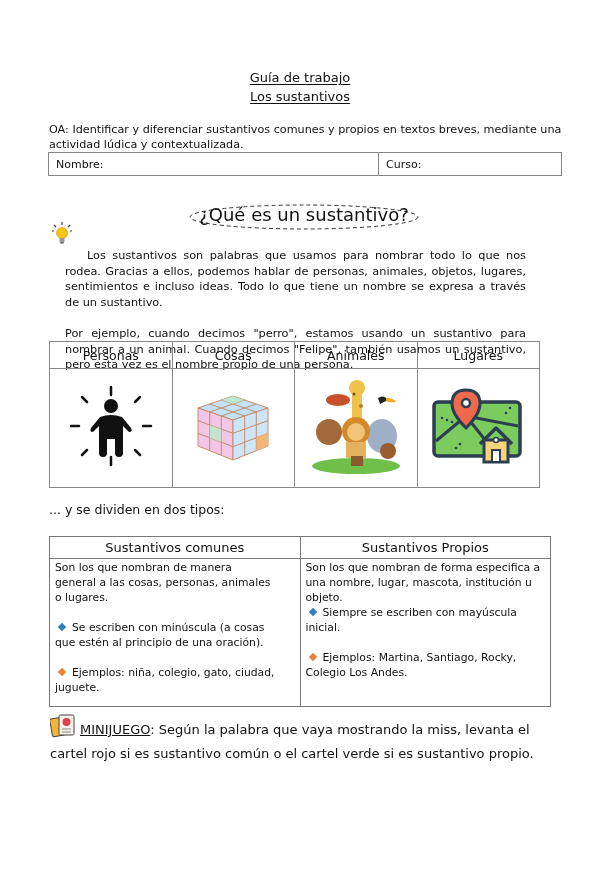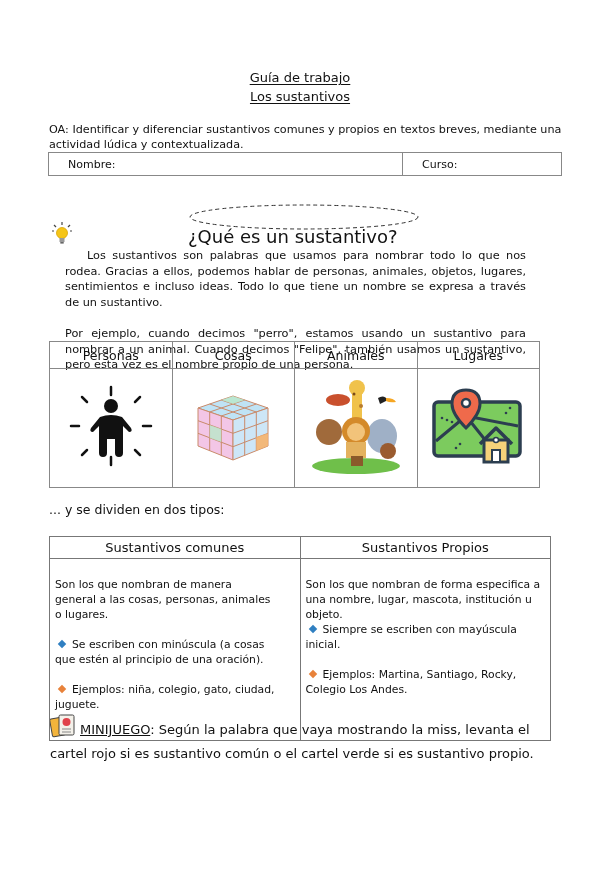--- a/index.html
+++ b/index.html
@@ -2,36 +2,36 @@
 <html><head>
 <meta charset="utf-8">
 <style>
   html,body{margin:0;padding:0;background:#fff;}
   body{width:600px;height:880px;position:relative;font-family:"DejaVu Sans","Liberation Sans",sans-serif;color:#111;overflow:hidden;}
   .abs{position:absolute;}
   .title{left:0;width:600px;text-align:center;font-size:13px;text-decoration:underline;text-underline-offset:2px;}
   .oa{left:49px;top:122px;width:515px;font-size:11.2px;line-height:15px;}
   table{border-collapse:collapse;}
   .idtable{left:48px;top:152px;width:514px;font-size:11px;}
-  .idtable td{border:1px solid #888;height:22px;padding:0 19px;vertical-align:middle;}
+  .idtable td{border:1px solid #888;height:22px;padding:0 7px;vertical-align:middle;}
   .heading-wrap{left:188px;top:203px;width:232px;height:26px;}
   .heading-wrap svg{position:absolute;left:0;top:0;}
-  .heading-text{position:absolute;left:0;top:1px;width:232px;text-align:left;font-size:18px;margin-top:22px;}
+  .heading-text{position:absolute;left:0;top:1px;width:232px;text-align:center;font-size:18px;}
   .bulb{left:52px;top:222px;}
   .para{left:49px;top:232px;width:493px;font-size:11.3px;line-height:15.5px;text-align:justify;}
   .para p{margin:16px;}
   .para .first{text-indent:22px;}
   .cats{left:49px;top:341px;width:491px;}
   .cats td{border:1px solid #888;text-align:center;}
   .cats th{border:1px solid #888;font-weight:normal;font-size:12.5px;height:24px;}
   .cats td{height:116px;width:25%;}
   .divide{left:49px;top:502px;font-size:12.5px;}
   .types{left:49px;top:536px;width:502px;font-size:10.8px;line-height:15px;border-radius:13px;}
   .types th{border:1px solid #777;font-weight:normal;font-size:13px;height:19px;}
-  .types td{border:1px solid #777;vertical-align:top;padding:18px 5px;height:145px;width:50%;}
+  .types td{border:1px solid #777;vertical-align:top;padding:1px 5px;height:145px;width:50%;}
   .bullet{display:inline-block;width:6px;height:6px;transform:rotate(45deg);margin:0 7px 1px 4px;}
   .blank{height:15px;}
   .mini{left:50px;top:714px;width:510px;font-size:13px;line-height:20px;}
   .mini .lbl{text-decoration:underline;}
 </style>
 </head>
 <body>
 
 <div class="abs title" style="top:70px;">Guía de trabajo</div>
 <div class="abs title" style="top:89px;">Los sustantivos</div>

